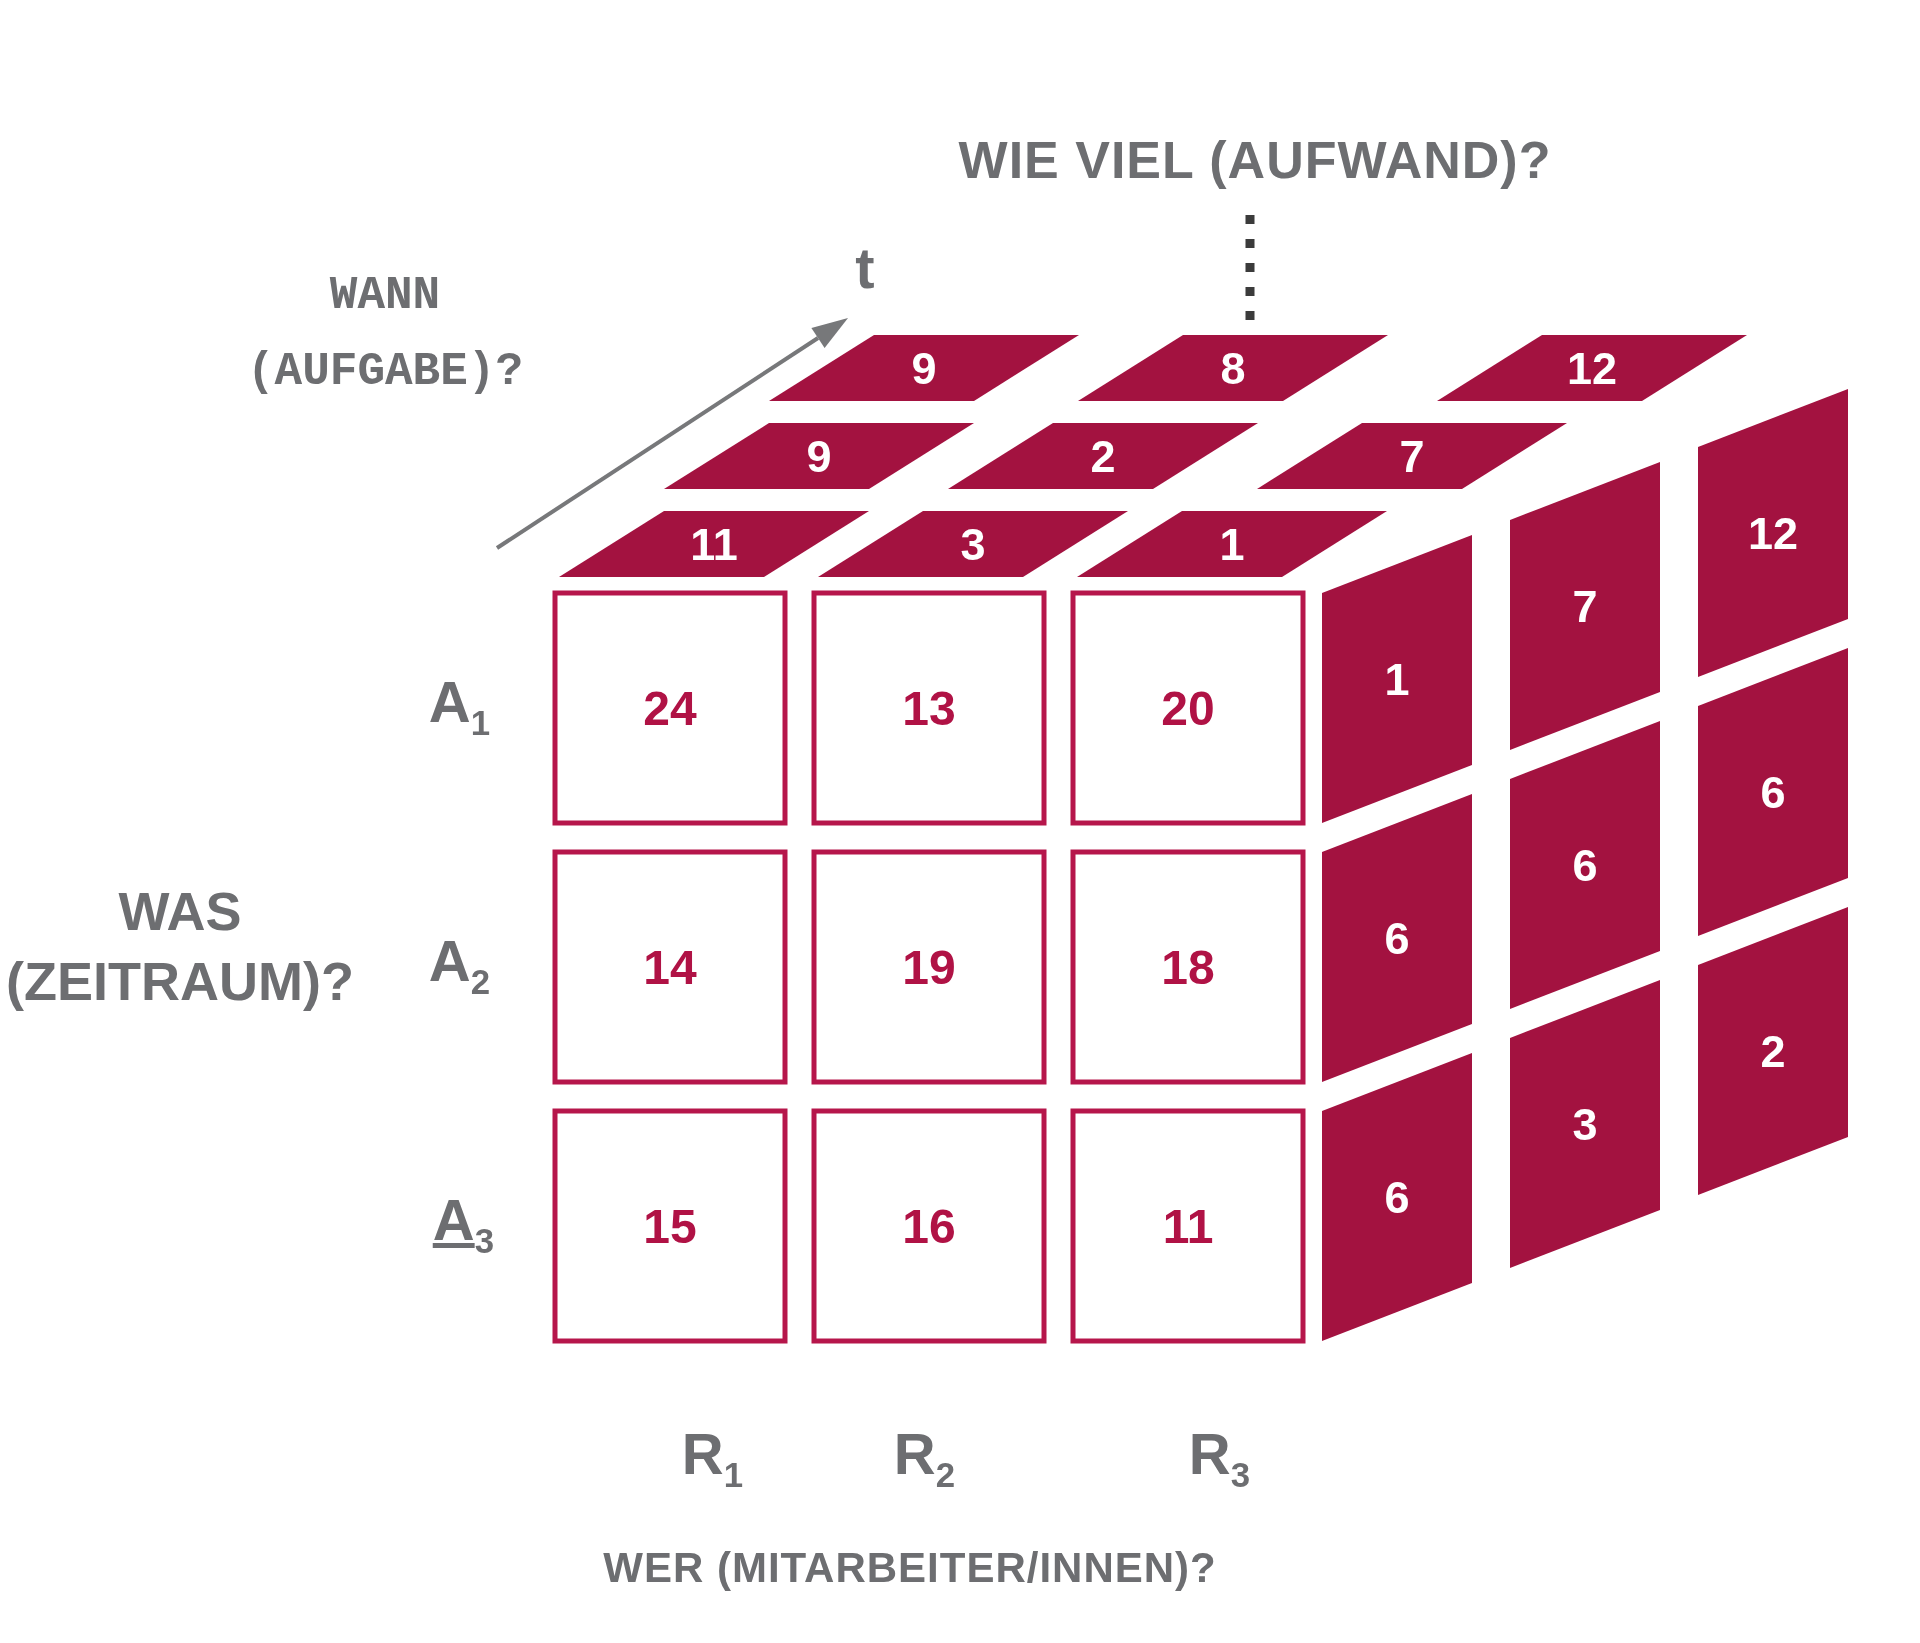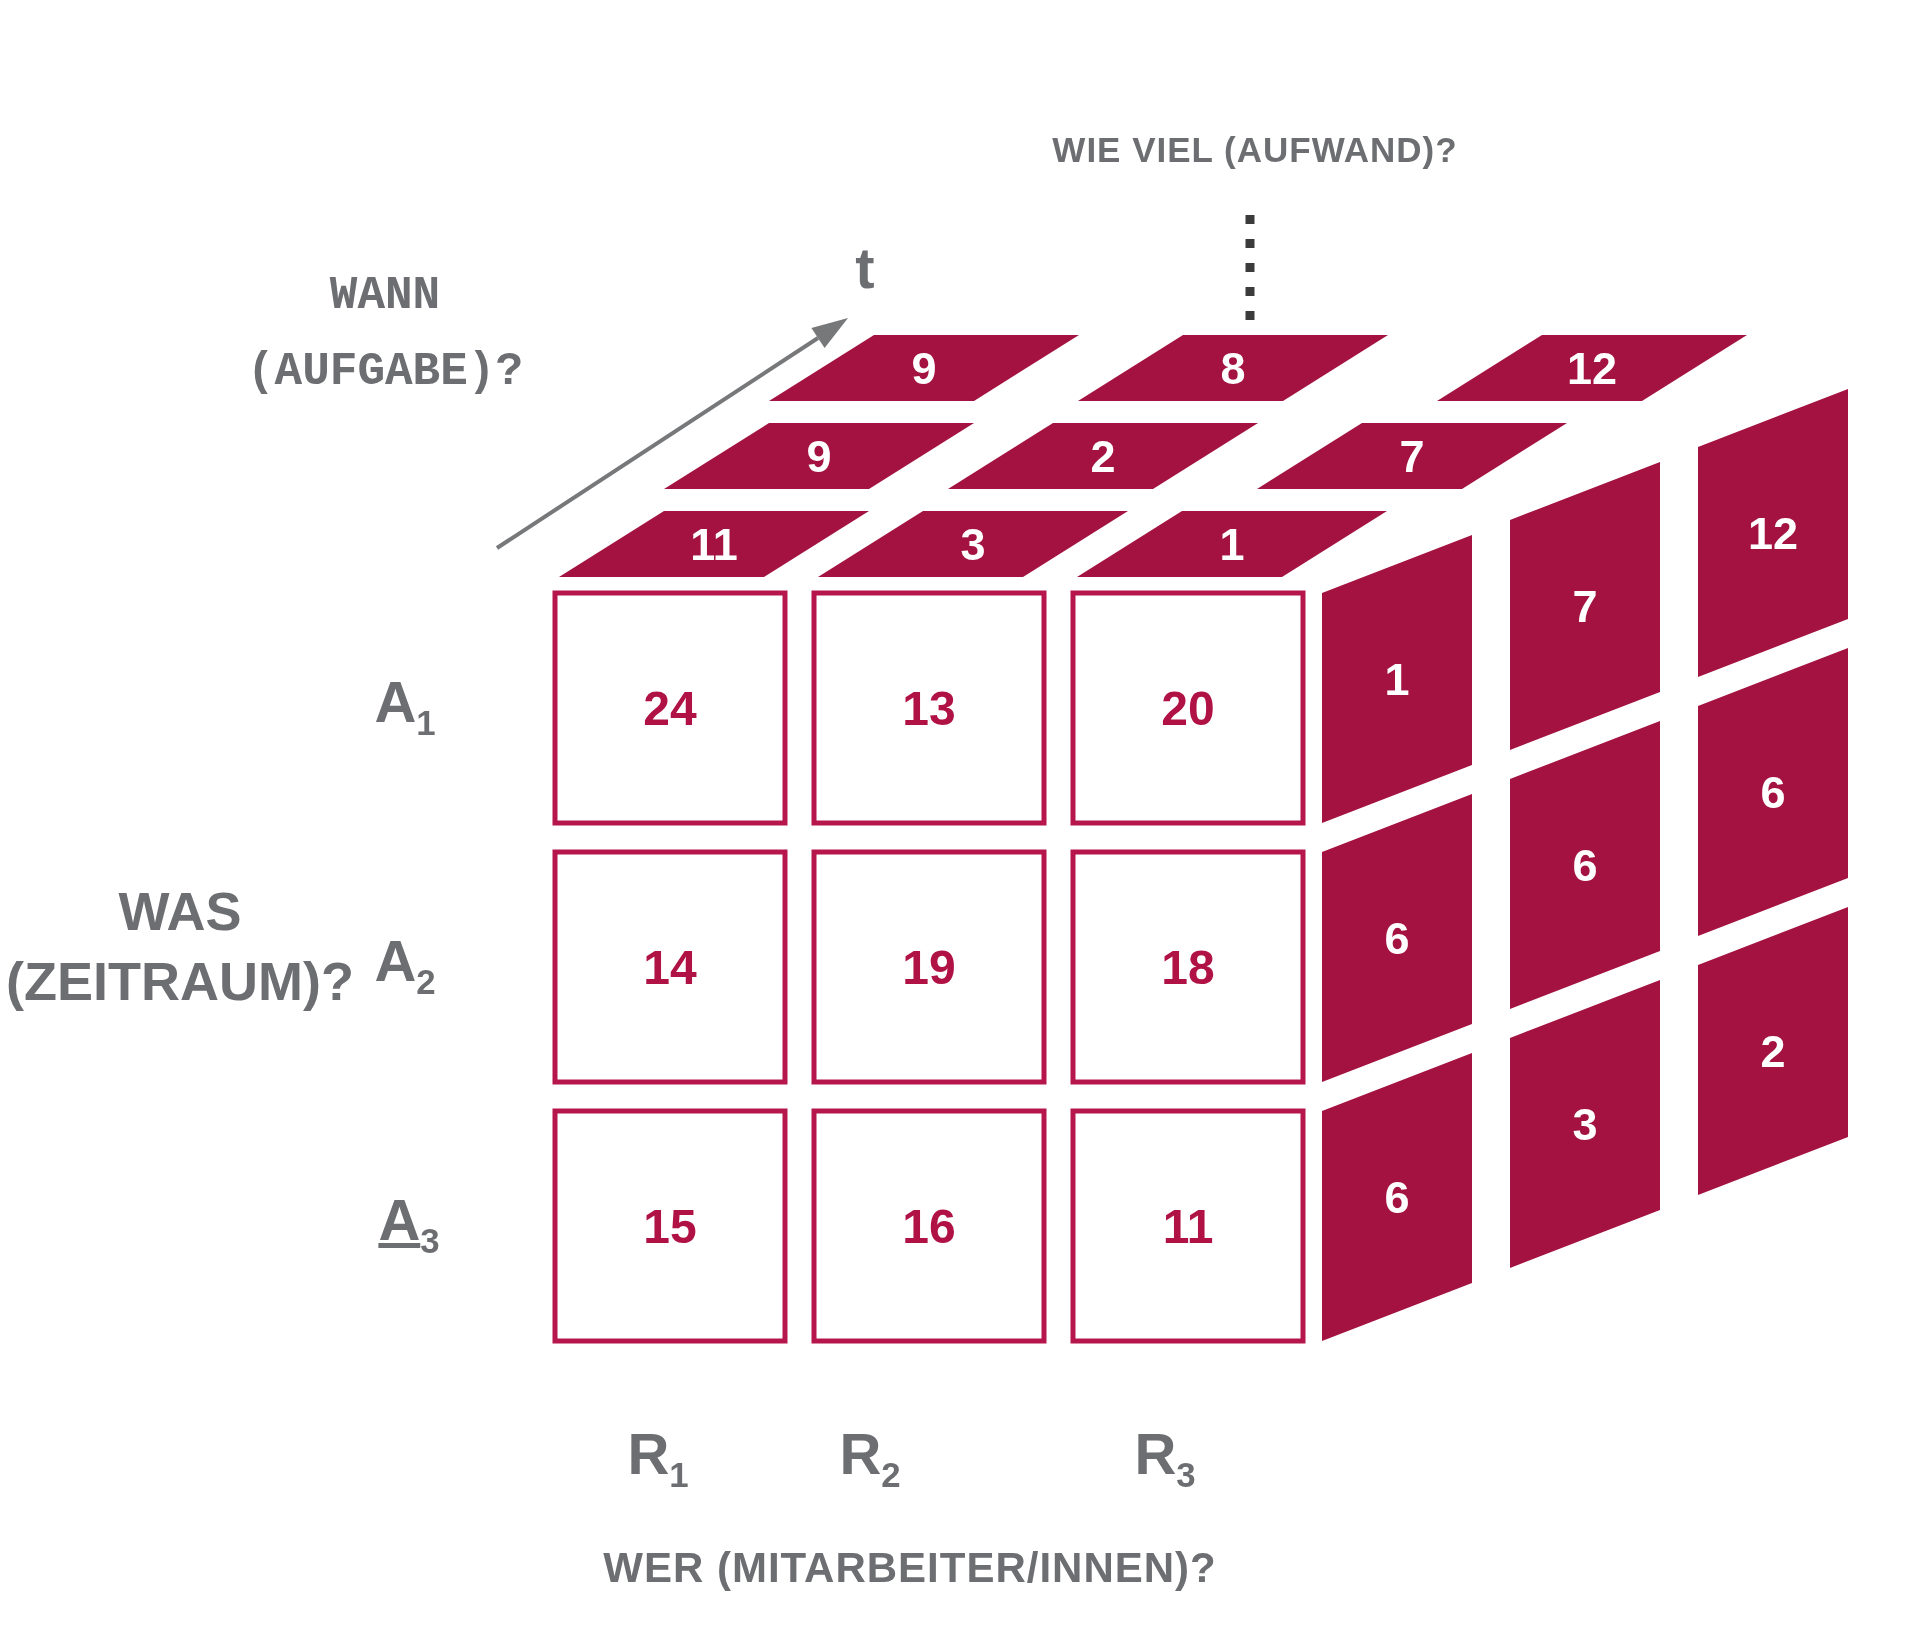--- a/index.html
+++ b/index.html
@@ -6,26 +6,26 @@
   .stage {
     position:relative; width:1920px; height:1643px;
     background:#ffffff; overflow:hidden;
     font-family:"Liberation Sans", sans-serif;
   }
   .stage svg { position:absolute; left:0; top:0; }
   .lbl {
     position:absolute; color:#6d6e71; font-weight:bold;
     text-align:center; white-space:nowrap;
   }
-  .lbl-effort   { left:855px;  top:130px;  width:800px; font-size:35px; letter-spacing:1px; }
+  .lbl-effort   { left:855px;  top:130px;  width:800px; font-size:52px; letter-spacing:1px; }
   .lbl-time     { left:160px;  top:258px;  width:450px; font-size:46px; line-height:76px;font-family:Liberation Mono, monospace; }
   .lbl-t        { left:835px;  top:234px;  width:60px;  font-size:58px; }
   .lbl-task     { left:0px;    top:876px;  width:360px; font-size:54px; line-height:70px; }
   .lbl-people   { left:460px;  top:1544px; width:900px; font-size:42px; letter-spacing:1px; }
-  .axis-index { position:absolute; width:170px; text-align:center; font-size:58px; font-weight:bold; color:#6d6e71; }
+  .axis-index { position:absolute; width:170px; text-align:right; font-size:58px; font-weight:bold; color:#6d6e71; }
   .axis-index sub { font-size:0.6em; }
   .row-idx-0 { left:320px;  top:668px;  }
   .row-idx-1 { left:320px;  top:927px;  }
   .row-idx-2 { left:324px;  top:1186px;text-decoration:underline; }
   .col-idx-0 { left:573px;  top:1420px; }
   .col-idx-1 { left:785px;  top:1420px; }
   .col-idx-2 { left:1080px; top:1420px; }
   svg text { font-family:"Liberation Sans", sans-serif; font-weight:bold; text-anchor:middle; }
   svg .num-face  { font-size:45px; }
   svg .num-front { font-size:48px; }

